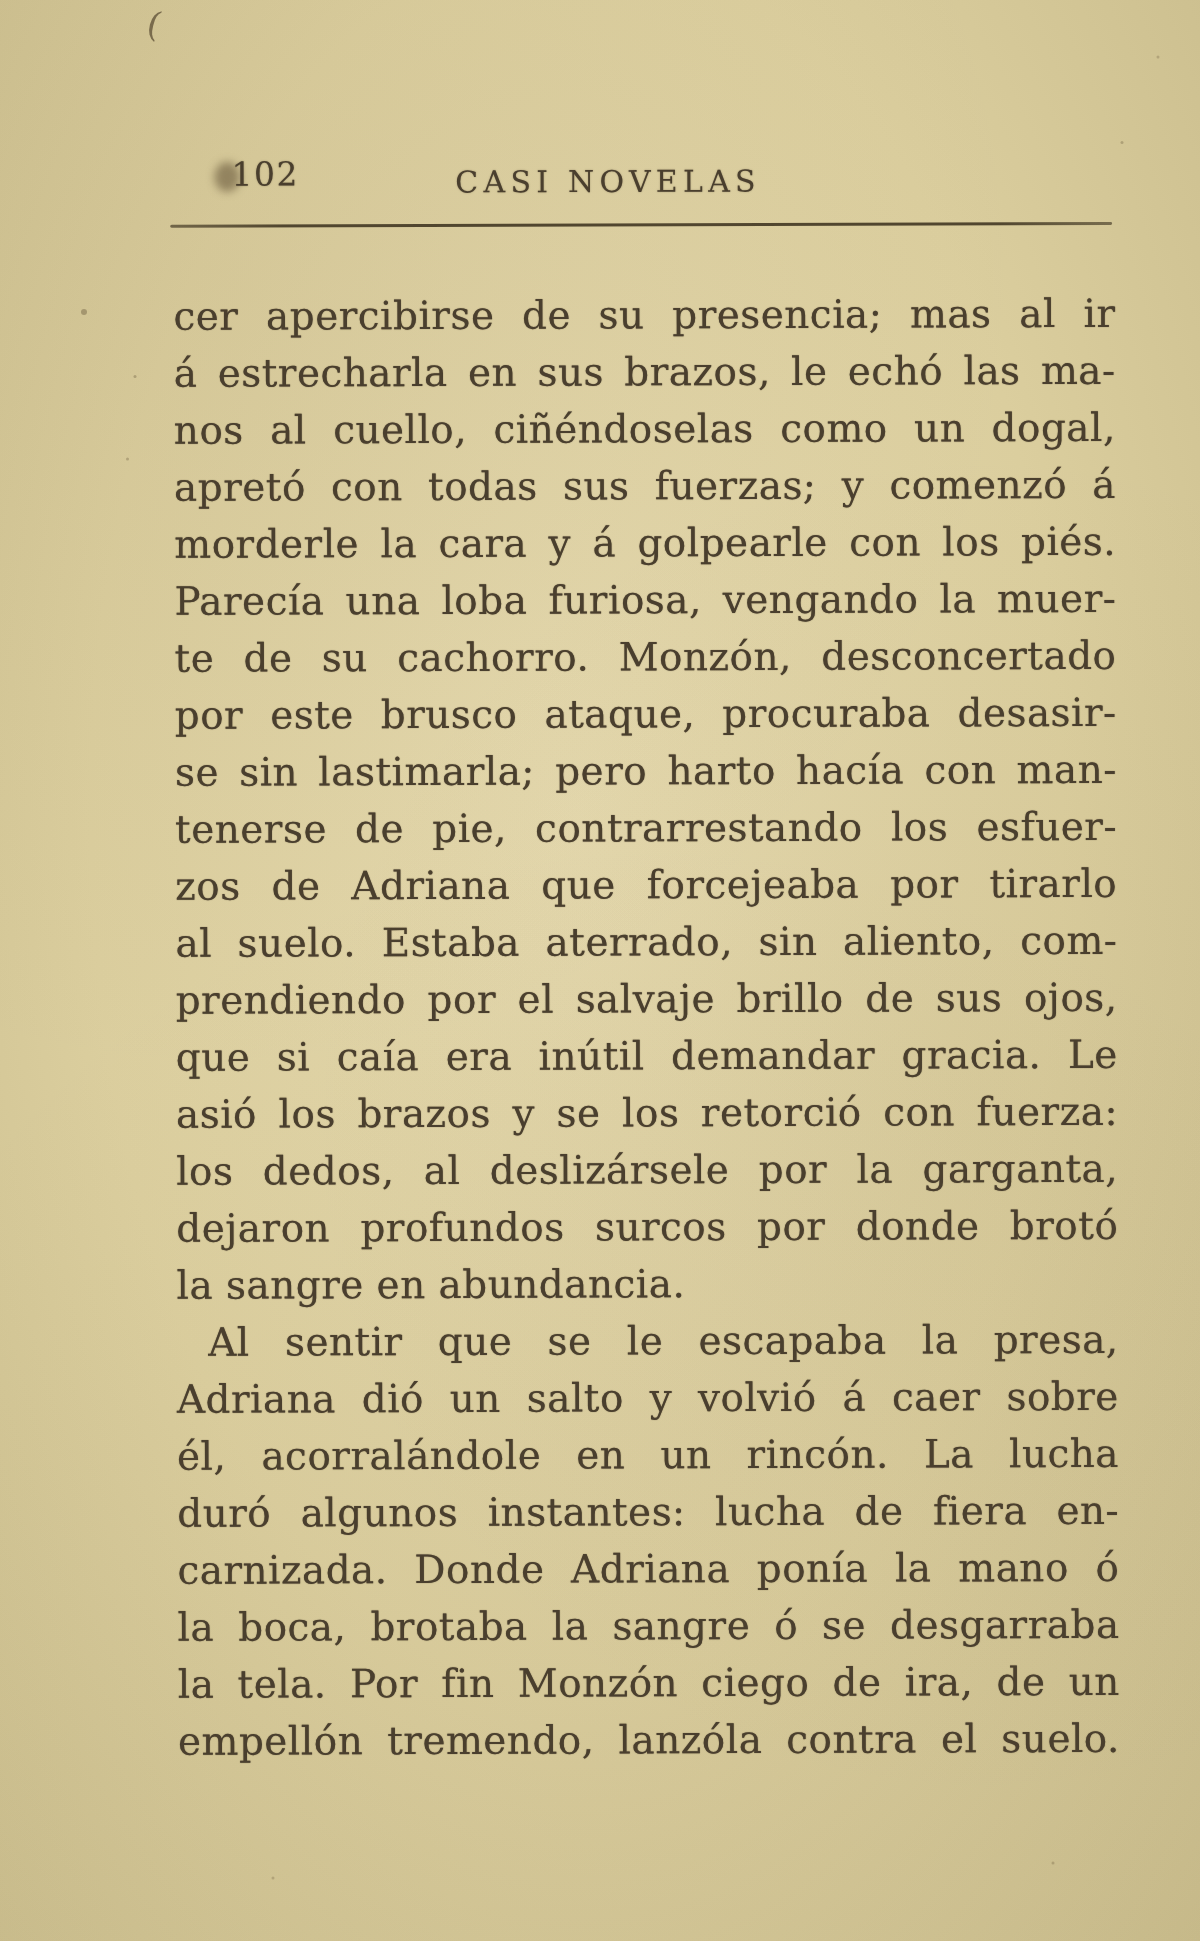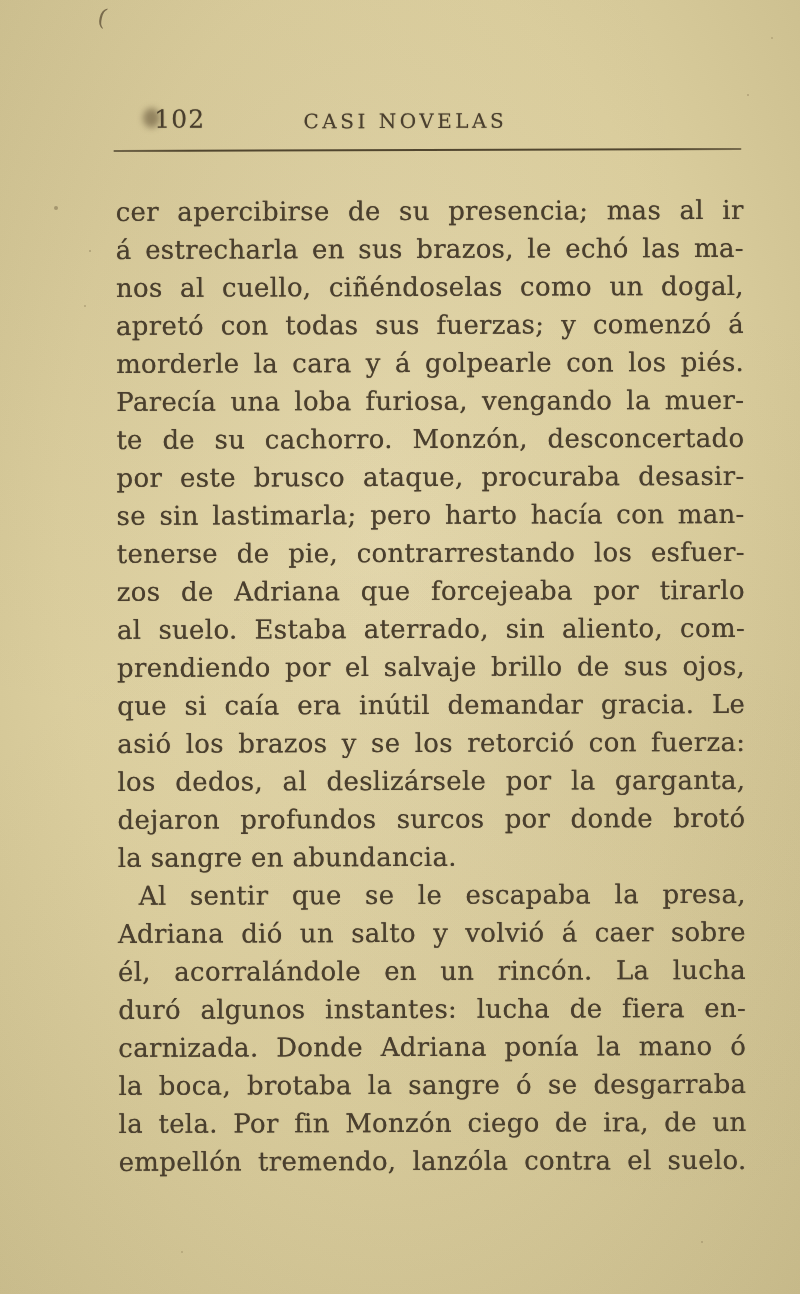--- a/index.html
+++ b/index.html
@@ -12,21 +12,21 @@
     position:relative;width:800px;height:1294px;overflow:hidden;
     background:
       radial-gradient(circle at 18% 14%, rgba(120,100,60,.07), transparent 42%),
       radial-gradient(circle at 82% 58%, rgba(120,100,60,.06), transparent 46%),
       radial-gradient(circle at 55% 90%, rgba(110,92,55,.05), transparent 50%),
       radial-gradient(ellipse at 48% 42%, var(--paper-light) 0%, var(--paper) 55%, var(--paper-edge) 100%);
   }
   .scan{position:absolute;inset:0;transform:rotate(-0.18deg);transform-origin:50% 50%;}
   .pagenum{
     position:absolute;left:156px;top:104px;
-    font-size:25px;color:var(--ink);letter-spacing:1px;
+    font-size:22px;color:var(--ink);letter-spacing:1px;
     text-shadow:0 0 1px rgba(70,58,40,.55);
   }
   .runtitle{
     position:absolute;left:14px;right:0;top:109px;text-align:center;
     font-size:20px;color:var(--ink);letter-spacing:3.5px;
     text-shadow:0 0 1px rgba(70,58,40,.5);
   }
   .rule{
     position:absolute;left:115px;top:149px;width:628px;height:2px;
     background:linear-gradient(90deg, rgba(81,70,47,.75), var(--rule) 12%, var(--rule) 88%, rgba(81,70,47,.7));

